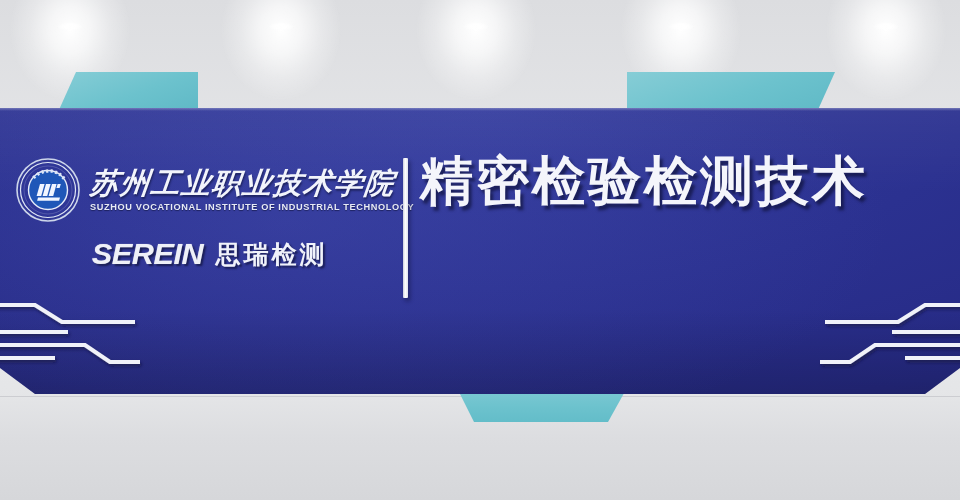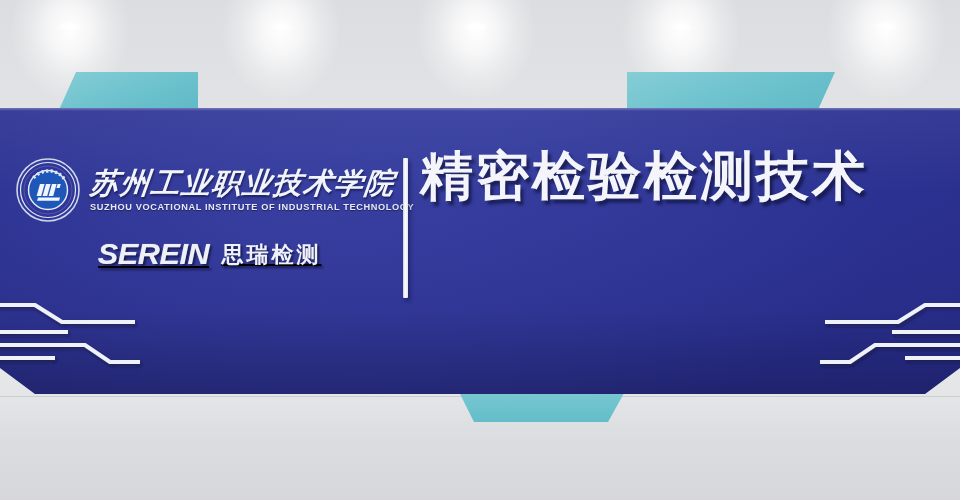--- a/index.html
+++ b/index.html
@@ -203,35 +203,34 @@
     text-shadow: 0 1px 1px rgba(10,12,45,0.55);
   }
 
   .serein-row {
     margin-top: 16px;
     display: flex;
     align-items: center;
     justify-content: center;
     gap: 16px;
     padding-left: 10px;
-    text-decoration: underline;
   }
   .serein-en {
     font-size: 29px;
     font-weight: 800;
     letter-spacing: -0.5px;
     color: #eef0f8;
     font-style: italic;
     transform: scaleX(1.06);
     text-shadow: 2px 2px 2px rgba(8,10,40,0.6),
                  0 0 1px rgba(255,255,255,0.6);
   }
   .serein-cn {
     font-family: "DejaVu Sans", sans-serif;
-    font-size: 22px;
+    font-size: 25px;
     font-weight: 700;
     letter-spacing: 3px;
     color: #f0f2fa;
     text-shadow: 2px 2px 2px rgba(8,10,40,0.6);
   }
 
   
   .divider {
     position: absolute;
     left: 403px;
@@ -242,21 +241,21 @@
     box-shadow: 2px 3px 4px rgba(10,12,45,0.45);
     border-radius: 1px;
   }
 
   
   .headline {
     position: absolute;
     left: 420px;
     top: 152px;
     width: 530px;
-    font-family: Liberation Mono, monospace;
+    font-family: Liberation Sans, sans-serif;
     font-size: 53px;
     font-weight: 700;
     line-height: 1.08;
     letter-spacing: 3px;
     color: #f4f5fb;
     text-shadow: 3px 4px 3px rgba(8,10,40,0.58);
   }
   .headline .ln { display: block; white-space: nowrap; }
 </style>
 </head>

